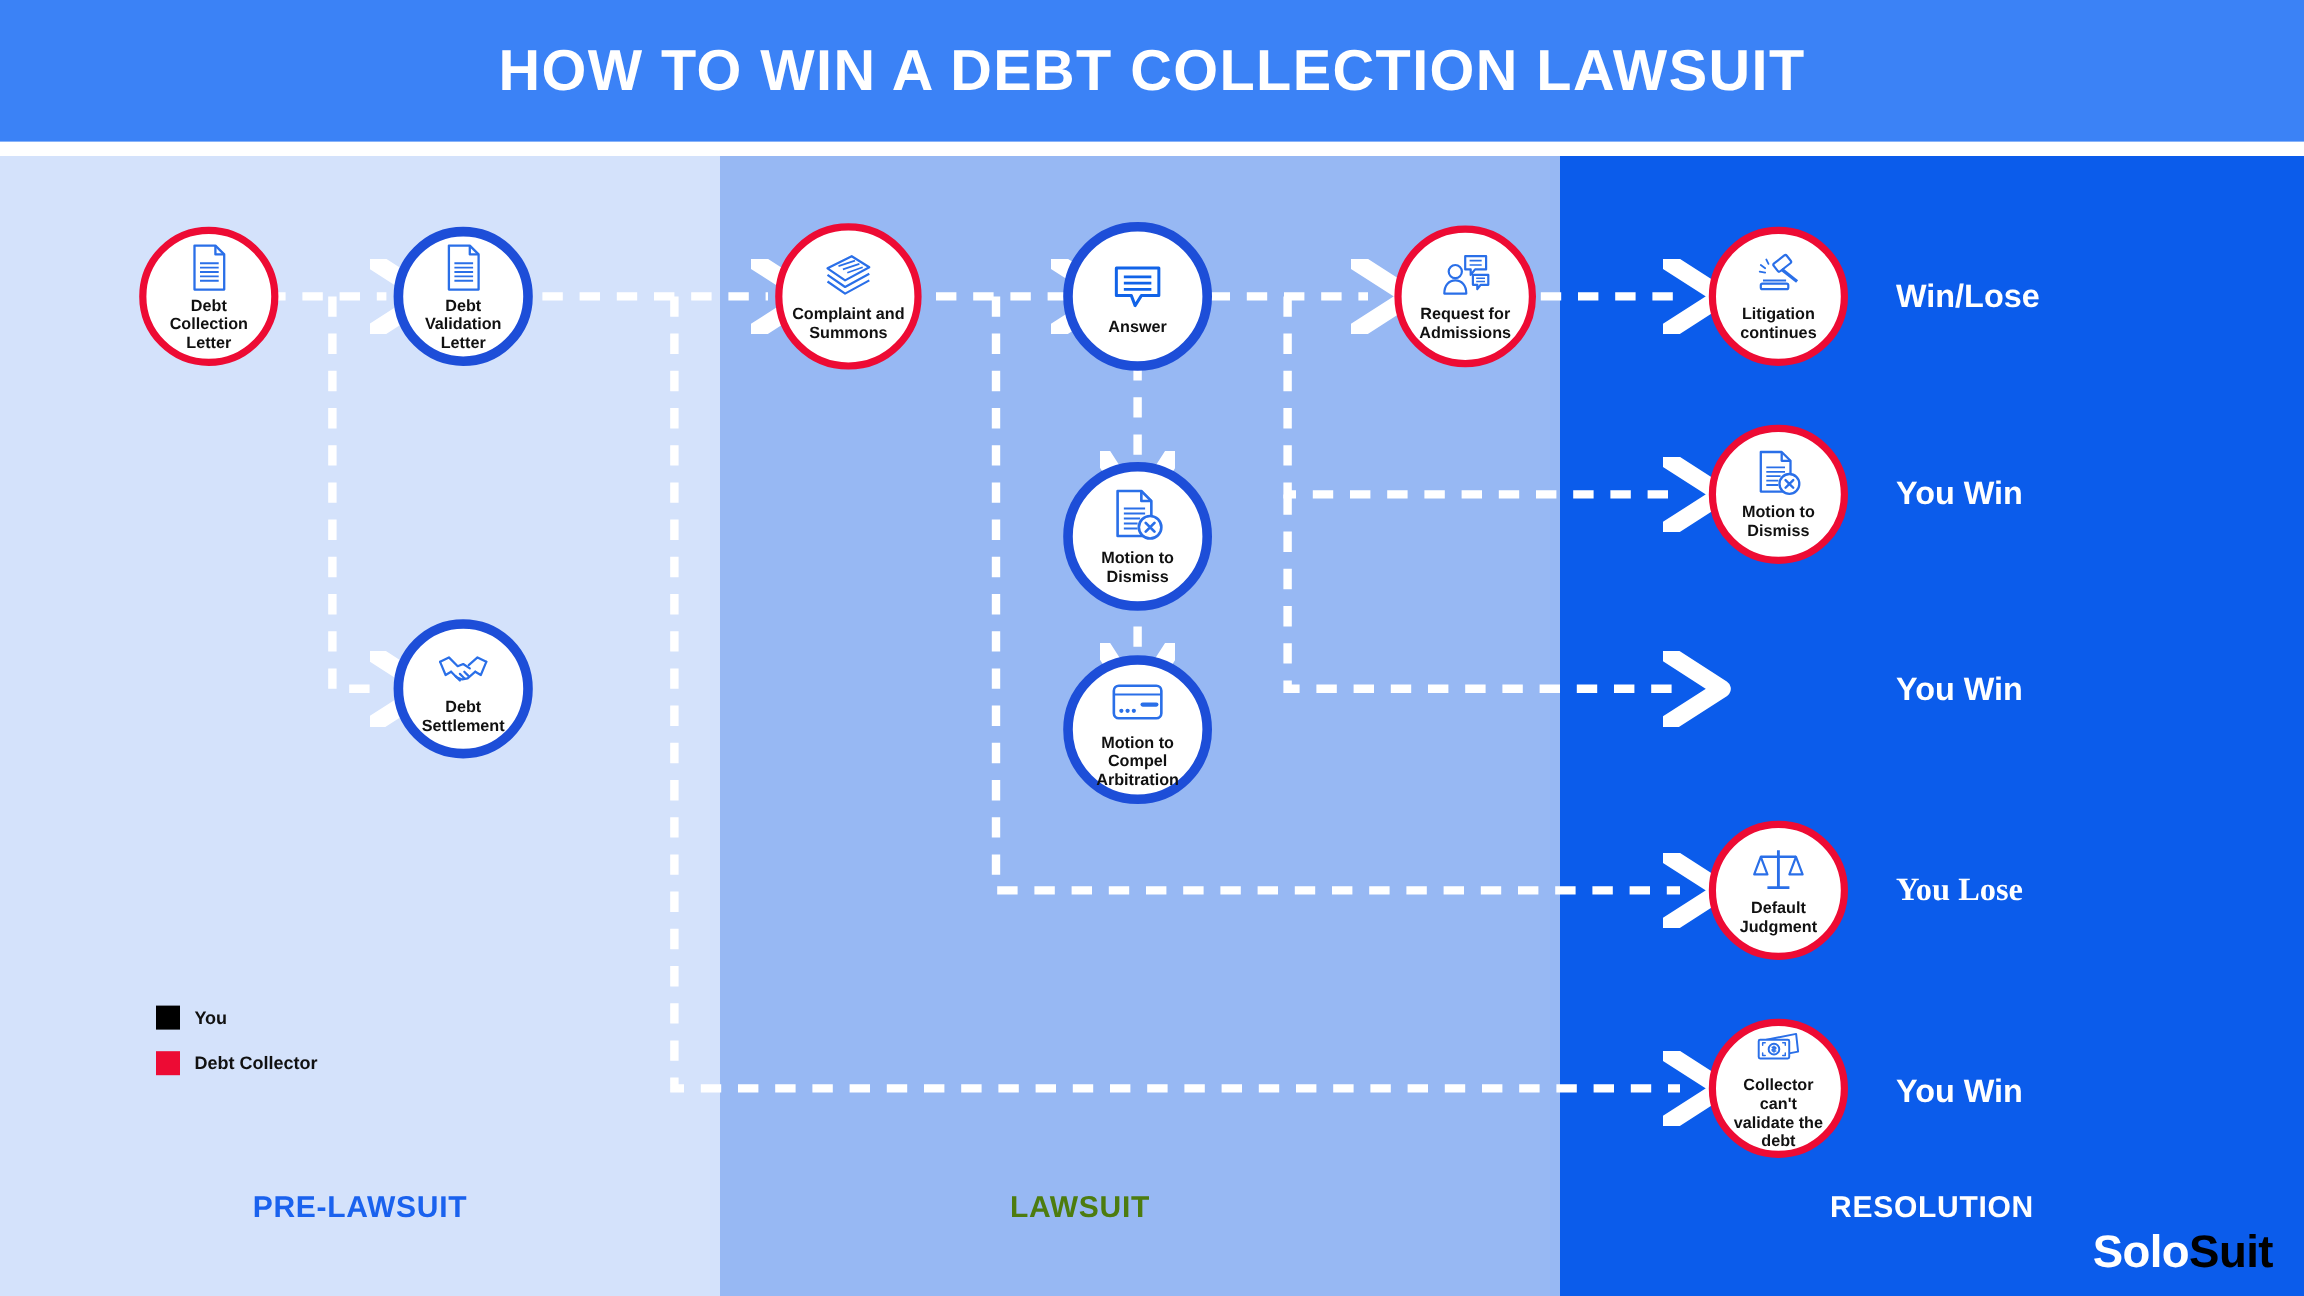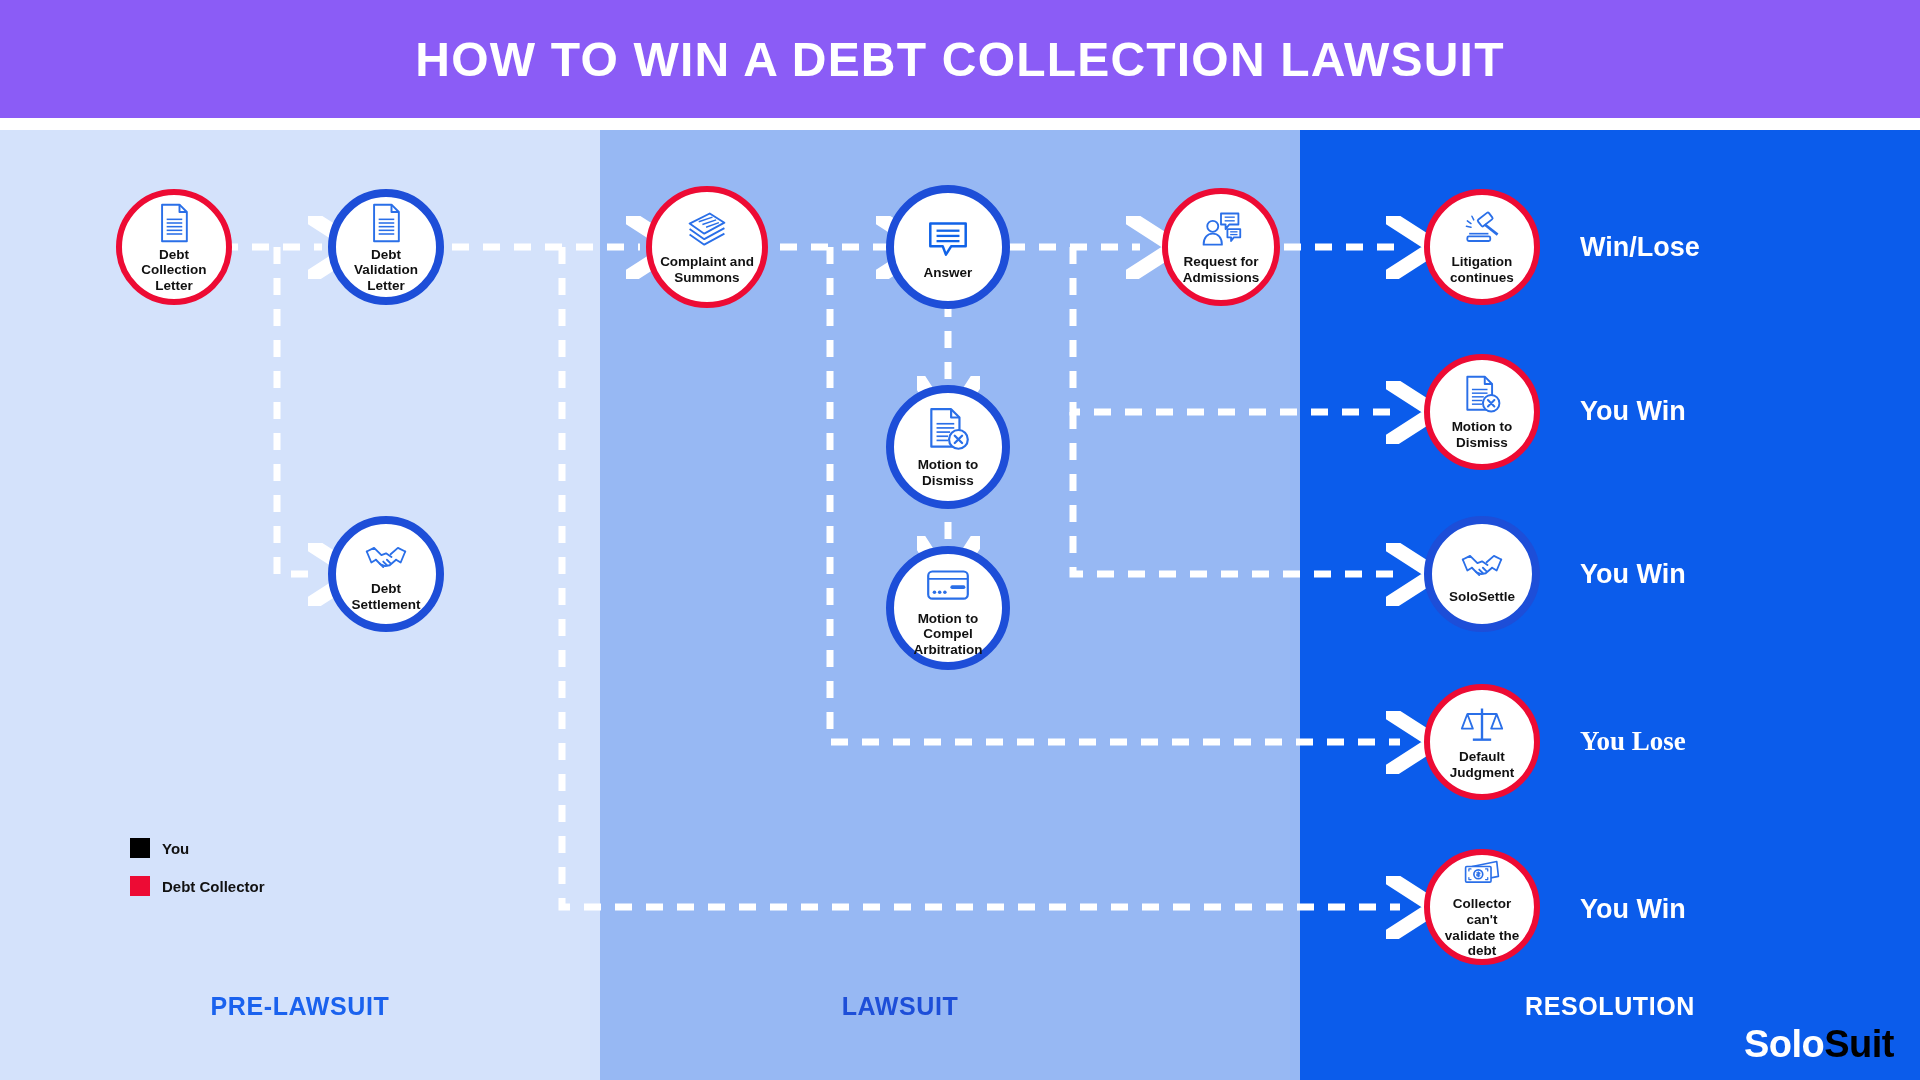--- a/index.html
+++ b/index.html
@@ -6,21 +6,21 @@
   body{
     width:1920px;height:1080px;overflow:hidden;
     font-family:"Liberation Sans", sans-serif;
     background:#ffffff;
   }
   #stage{position:relative;width:1920px;height:1080px;background:#ffffff;}
 
   
   .header{
     position:absolute;left:0;top:0;width:1920px;height:118px;
-    background:#8b5cf6;
+    background:#3b82f6;
     display:flex;align-items:center;justify-content:center;
   }
   .header h1{
     margin:0;color:#ffffff;font-weight:bold;
     font-size:48px;letter-spacing:1.2px;
     font-family:"Liberation Sans", sans-serif;
     white-space:nowrap;
   }
 
   
@@ -28,21 +28,21 @@
   #col-pre{left:0;width:600px;background:#D4E2FB;}
   #col-law{left:600px;width:700px;background:#97B8F3;}
   #col-res{left:1300px;width:620px;background:#0B5CEB;}
 
   .col-label{
     position:absolute;font-weight:bold;font-size:25px;letter-spacing:.6px;
     white-space:nowrap;text-align:center;
     font-family:"Liberation Sans", sans-serif;
   }
   #label-pre{left:0;width:600px;top:992px;color:#1A62EE;}
-  #label-law{left:600px;width:600px;top:992px;color:#1d4ed8;}
+  #label-law{left:600px;width:600px;top:992px;color:#4d7c0f;}
   #label-res{left:1300px;width:620px;top:992px;color:#ffffff;}
 
   
   #wires{position:absolute;left:0;top:0;width:1920px;height:1080px;}
 
   
   .node{
     position:absolute;border-radius:50%;
     background:#ffffff;
     display:flex;flex-direction:column;align-items:center;justify-content:center;
@@ -301,35 +301,20 @@
         </g>
       <circle cx="34" cy="33" r="9" fill="#ffffff"></circle>
       <path d="M30.5 29.5 L37.5 36.5 M37.5 29.5 L30.5 36.5" stroke-width="2.2" stroke-linecap="round"></path>
     </svg>
     <div class="cap">
       <span>Motion to</span><br>
       <span>Dismiss</span>
     </div>
   </div>
 
-  <div class="node black" style="left:1424px;top:516px;width:116px;height:116px;">
-    <svg class="ico" viewBox="0 0 48 48" fill="none" stroke="#2A6FE8" stroke-width="2" stroke-linejoin="round" stroke-linecap="round">
-      <path d="M3 18 L11 14 L19 22 L24 20 L30 24"></path>
-      <path d="M45 18 L37 14 L29 21"></path>
-      <path d="M3 18 L8 30 L13 27"></path>
-      <path d="M45 18 L40 30 L35 27"></path>
-      <path d="M13 27 L18 32 L23 34 L28 33 L35 27"></path>
-      <path d="M17 31 L21 35"></path>
-        <path d="M21 29 L25 33"></path>
-        <path d="M25 27 L29 31"></path>
-    </svg>
-    <div class="cap">
-      <span>SoloSettle</span>
-    </div>
-  </div>
 
   <div class="node red" style="left:1424px;top:684px;width:116px;height:116px;">
     <svg class="ico" viewBox="0 0 48 48" fill="none" stroke="#2A6FE8" stroke-width="2" stroke-linejoin="round">
       <path d="M24 6 V40" stroke-width="2.6"></path>
       <path d="M8 12 H40" stroke-width="2.2"></path>
       <path d="M14 40 H34" stroke-width="2.6"></path>
       <path d="M8 12 L2 28 H14 Z"></path>
       <path d="M40 12 L34 28 H46 Z"></path>
     </svg>
     <div class="cap">

